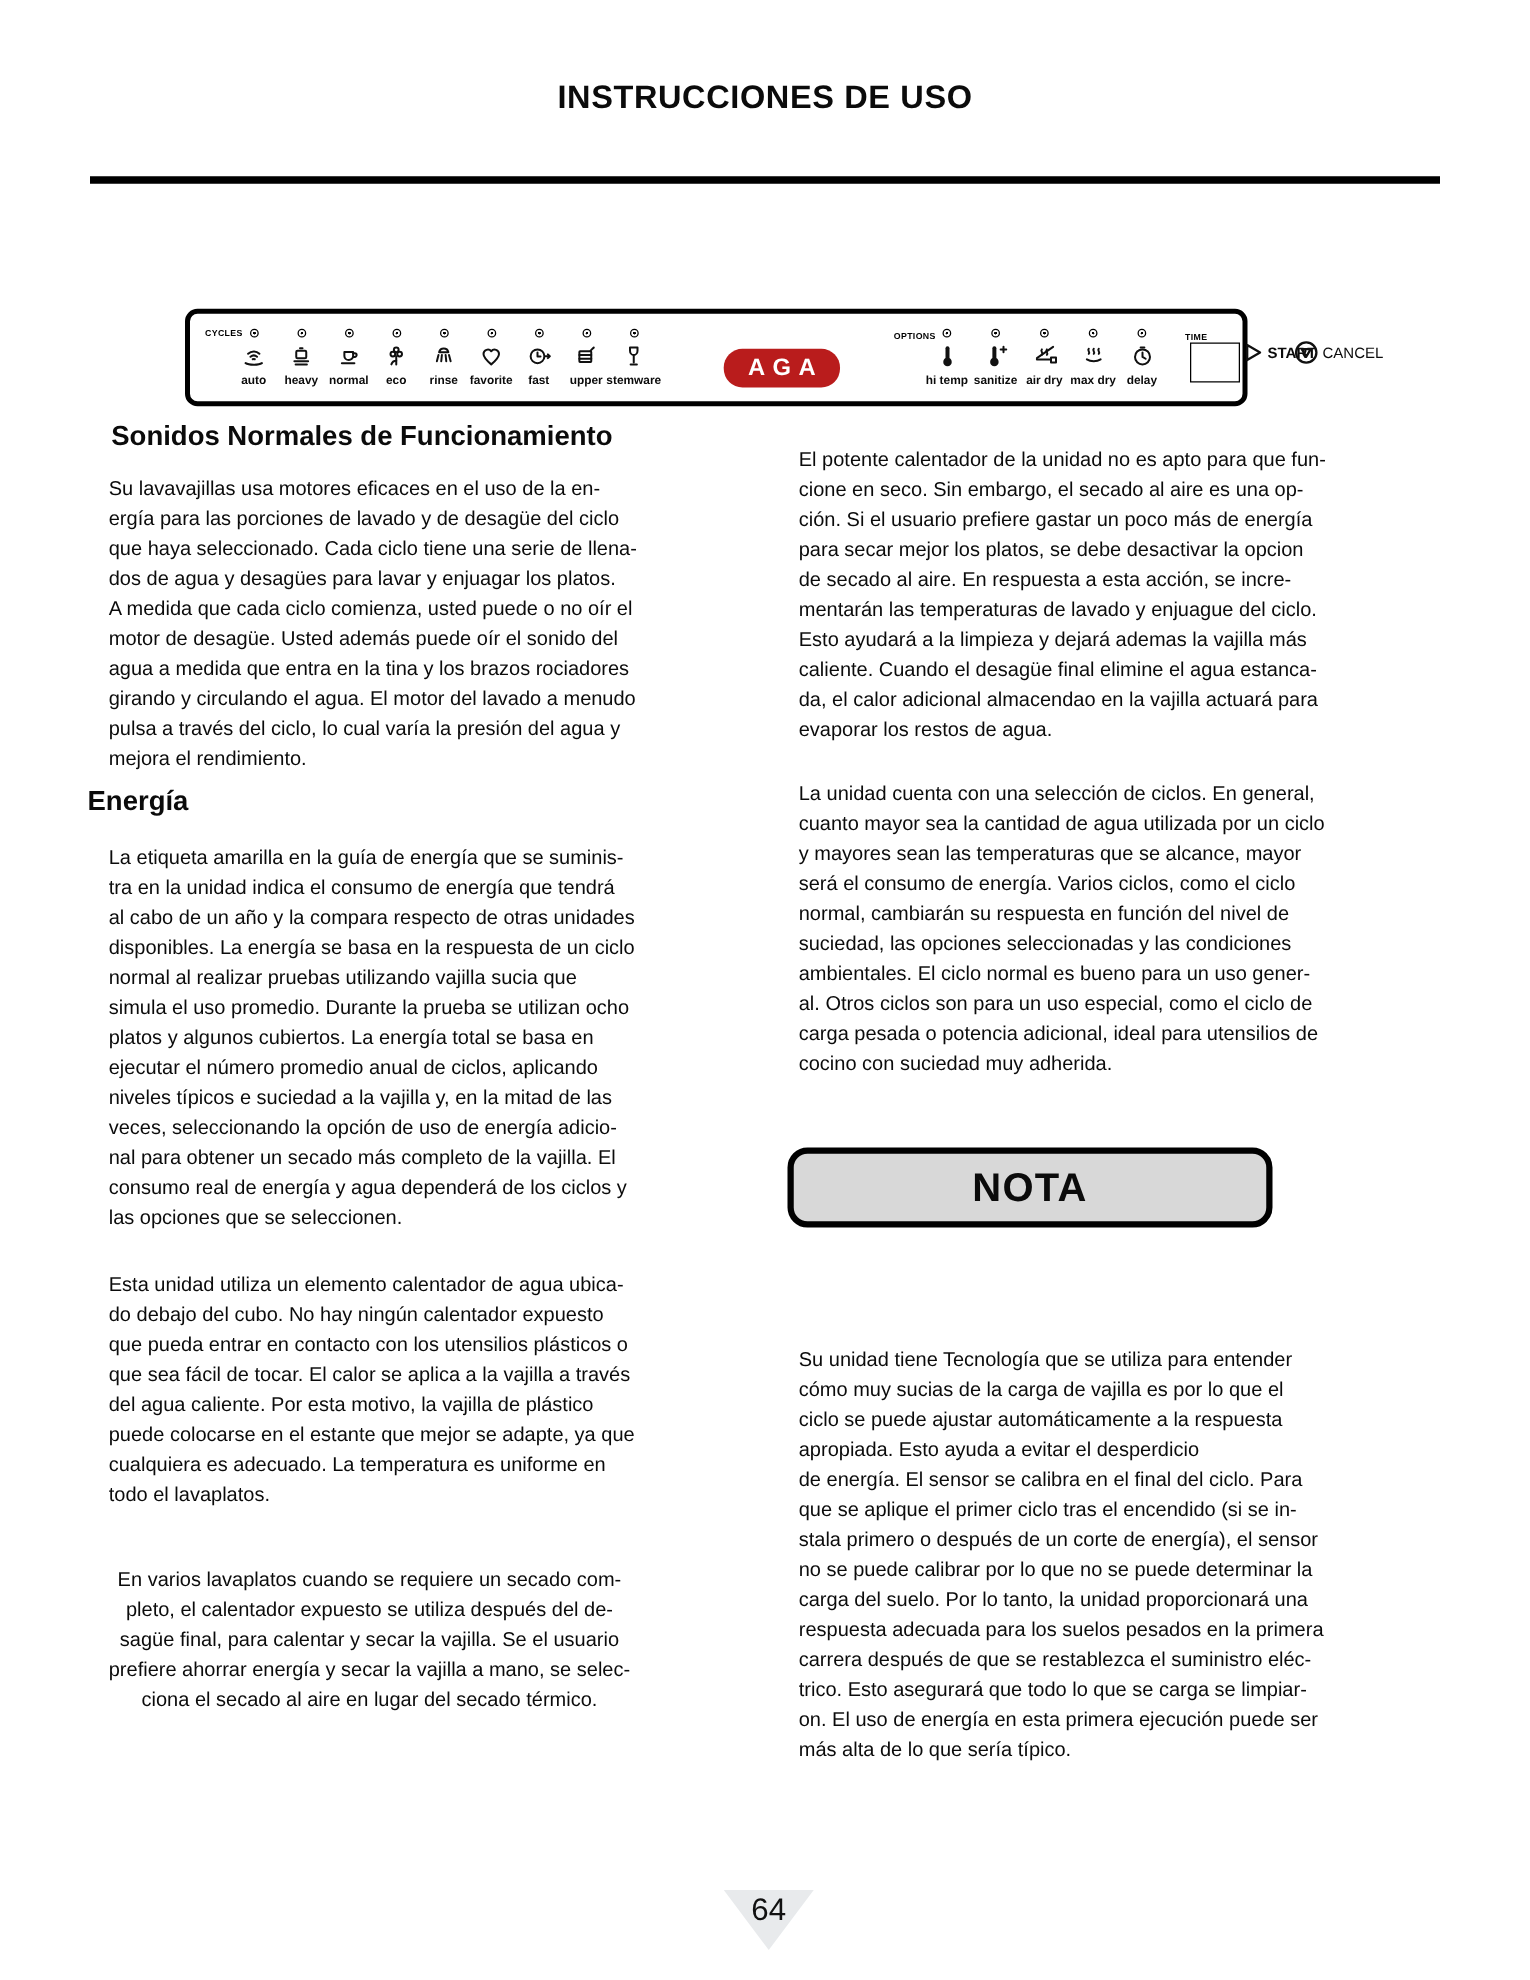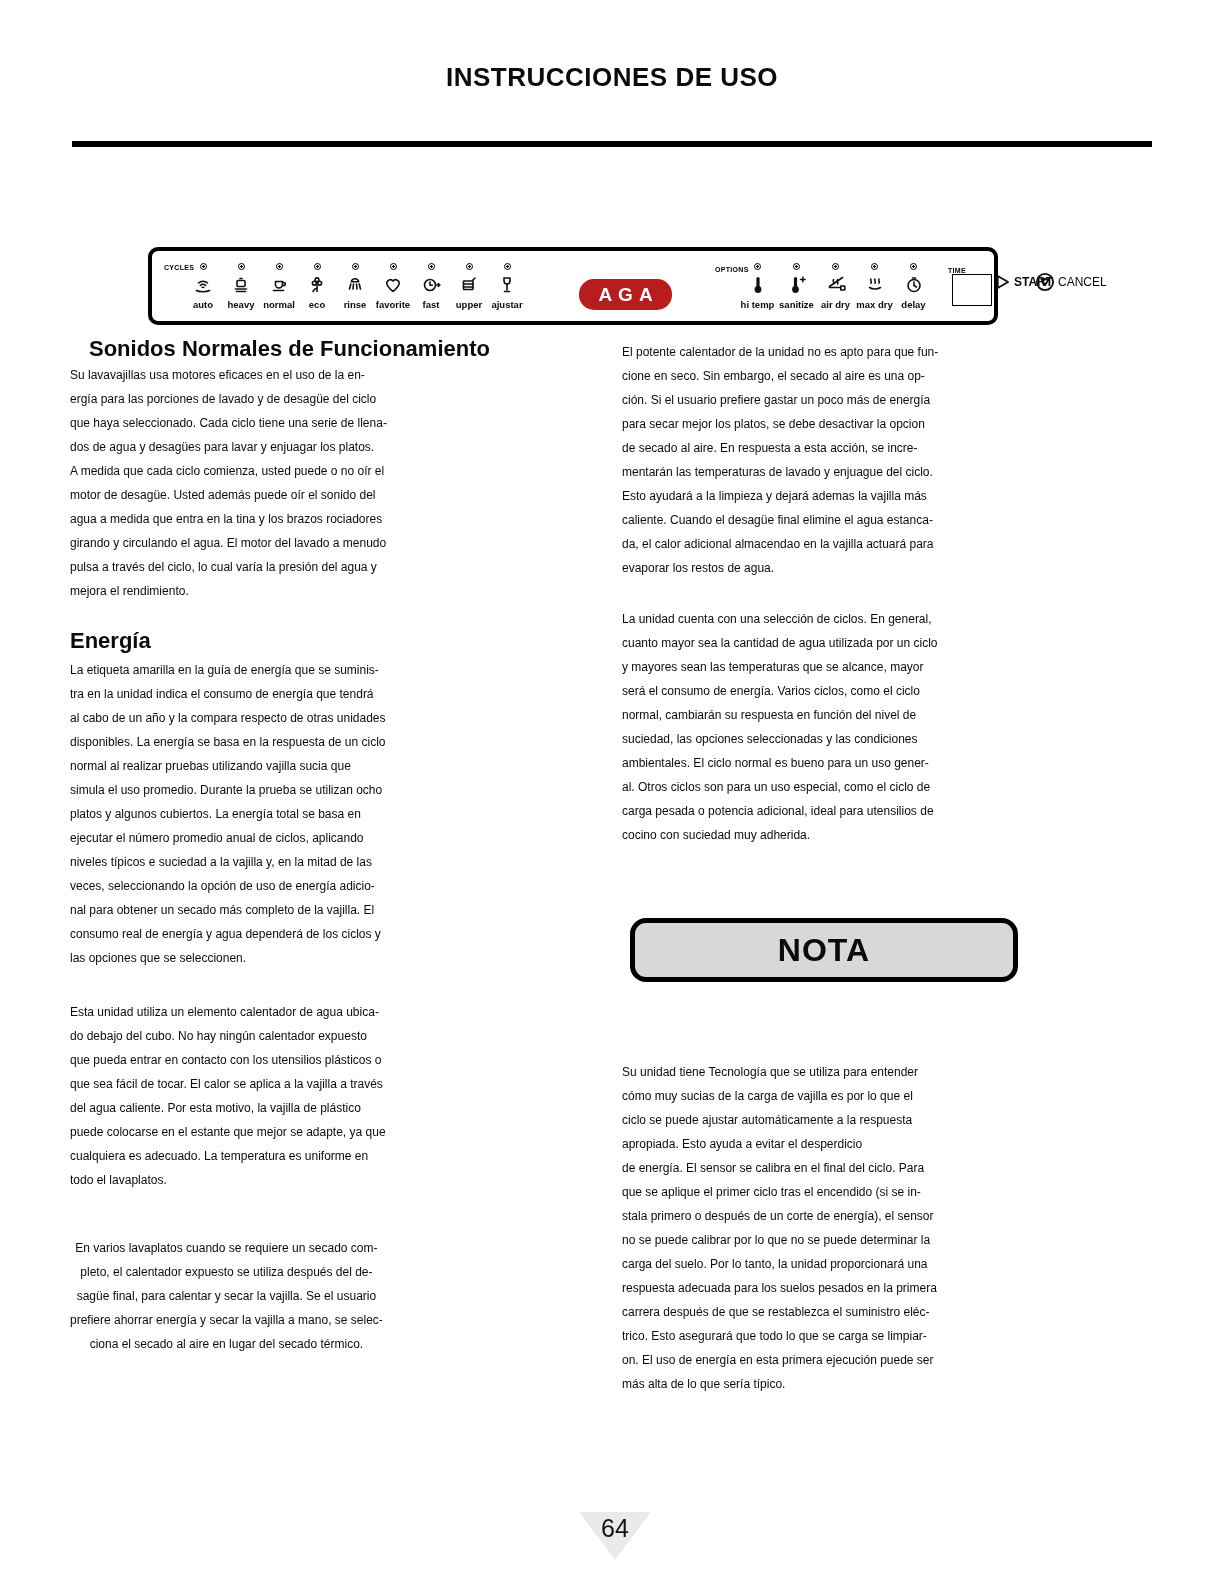--- a/index.html
+++ b/index.html
@@ -31,21 +31,21 @@
   .action-btn{position:absolute;top:16px;display:flex;flex-direction:row;align-items:center;}
   .action-btn .picon{height:30px;}
   .action-btn svg{width:26px;height:26px;stroke:#111;fill:none;stroke-width:1.7;
         stroke-linecap:round;stroke-linejoin:round;}
   .start-label{font-size:12px;font-weight:bold;}
   .cancel-label{font-size:12px;}
 
   
   .col{position:absolute;}
   .section-heading{font-size:22px;font-weight:bold;margin:0 0 4px 0;}
-  .body-text{font-size:12px;line-height:24px;white-space:pre-line;margin:0;}
+  .body-text{font-size:16px;line-height:24px;white-space:pre-line;margin:17px;}
   .block{position:absolute;left:0;}
 
   
   .nota-box{position:absolute;left:630px;top:918px;width:388px;height:64px;
         background:#d8d8d8;border:5px solid #000;border-radius:16px;box-sizing:border-box;
         display:flex;align-items:center;justify-content:center;}
   .nota-box span{font-size:32px;font-weight:bold;letter-spacing:1px;color:#0b0b0b;}
 
   
   .footer-marker{position:absolute;left:579px;top:1512px;width:72px;height:48px;}
@@ -162,21 +162,21 @@
       </div>
       <div class="pbtn">
         <span class="led"></span>
         <span class="picon">
             <svg viewBox="0 0 24 24">
               <path d="M9 5h6v2.5a3 3.5 0 0 1-6 0z"></path>
               <path d="M12 11.5v5.5"></path>
               <path d="M9.5 18.5h5"></path>
             </svg>
           </span>
-        <span class="pbtn-label">ajustar</span>
+        <span class="pbtn-label">stemware</span>
       </div>
     </div>
 
     <div class="logo">
       <span>AGA</span>
     </div>
 
     <span class="tiny-label" style="left:563px;top:15px;">OPTIONS</span>
 
     <div class="options-row">

